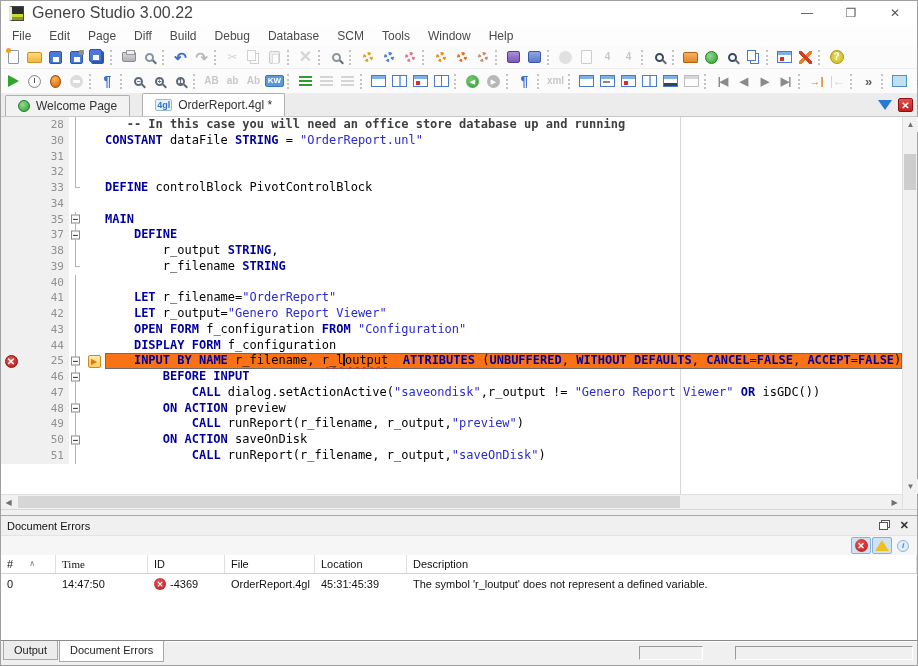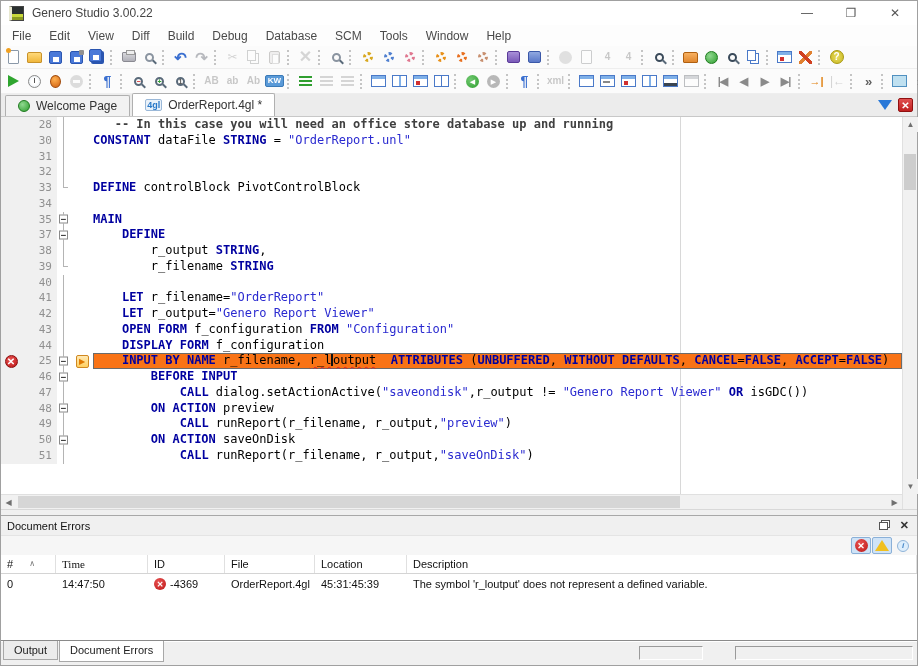--- a/index.html
+++ b/index.html
@@ -3,21 +3,21 @@
 <meta charset="utf-8">
 <style>
   * { margin:0; padding:0; box-sizing:border-box; }
   html,body { width:918px; height:666px; overflow:hidden; }
   body { font-family:"Liberation Sans", sans-serif; background:#fff; }
   .window { width:918px; height:666px; border:1px solid #a0a0a0; display:flex; flex-direction:column; background:#fff; }
 
   
   .titlebar { height:24px; background:#fff; display:flex; align-items:center; padding-left:8px; flex:none; }
   .app-icon { width:15px; height:15px; margin-right:8px; background:linear-gradient(#2a3030 0 55%, #c8d83a 55% 80%, #8a9a20 80%); border:1px solid #444; border-left:3px solid #e8e8d0; }
-  .title-text { font-size:12px; color:#444; flex:1; }
+  .title-text { font-size:16px; color:#444; flex:1; }
   .wctl { width:44px; height:24px; display:flex; align-items:center; justify-content:center; color:#555; font-size:12px; }
 
   
   .menubar { height:21px; background:#fdfdfd; display:flex; align-items:center; padding-left:2px; flex:none; }
   .menu-item { padding:2px 9px; font-size:12px; color:#4a4a4a; }
 
   
   .toolbar { background:#fbfbfb; display:flex; align-items:center; padding:0 2px; flex:none; border-bottom:1px solid #eee; }
   .tb1 { height:23px; } .tb2 { height:25px; }
   .grip { width:4px; height:15px; margin:0 4px 0 2px; border-left:2px dotted #c4c4c4; flex:none; }
@@ -74,34 +74,34 @@
   .t-gray { color:#a0a0a0; font-size:12px; }
   .t-gray-big { color:#a8a8a8; font-size:16px; font-weight:bold; }
   .t-case { color:#8a8a8a; font-size:10px; font-weight:bold; }
   .t-kw { color:#fff; background:#5a9ad8; font-size:8px; font-weight:bold; padding:1px 2px; border-radius:2px; border:1px solid #3a7ab8; }
   .t-para { color:#3a6fd0; font-size:14px; font-weight:bold; }
   .t-orange { color:#e08010; font-weight:bold; font-size:11px; }
   .t-dark { color:#606060; font-weight:bold; font-size:13px; }
 
   
   .tabbar { height:23px; background:#ececec; display:flex; align-items:flex-end; padding:0 4px; flex:none; border-bottom:1px solid #c8c8c8; }
-  .etab { display:flex; align-items:center; gap:6px; height:21px; padding:0 12px; font-size:12px; color:#333; background:#f2f2f2; border:1px solid #b0b0b0; border-bottom:none; border-radius:2px 2px 0 0; margin-right:2px; }
+  .etab { display:flex; align-items:center; gap:6px; height:21px; padding:0 12px; font-size:12px; color:#333; background:#f2f2f2; border:1px solid #b0b0b0; border-bottom:none; border-radius:2px 2px 0 0; margin-right:12px; }
   .etab.active { background:#fff; height:23px; }
   .fgl-badge { font-size:9px; font-weight:bold; color:#2878c8; background:#eaf2fa; border:1px solid #9ab8d8; border-radius:2px; padding:0 1px; }
   .tabbar-right { margin-left:auto; display:flex; align-items:center; gap:6px; padding-bottom:4px; }
   .tab-list-arrow { width:0; height:0; border-left:7px solid transparent; border-right:7px solid transparent; border-top:10px solid #2878d8; }
   .tab-close { width:15px; height:14px; background:linear-gradient(#e05050,#c02020); border:1px solid #901010; border-radius:2px; color:#fff; font-size:10px; font-weight:bold; display:flex; align-items:center; justify-content:center; }
 
   
   .editor { flex:1; display:flex; min-height:0; background:#fff; }
   .ed-main { flex:1; display:flex; flex-direction:column; min-width:0; }
   .lines { flex:1; position:relative; overflow:hidden; }
   .margin-guide { position:absolute; top:0; bottom:0; left:679px; border-left:1px solid #d8d8d8; }
   .cl { display:flex; height:15.75px; align-items:stretch; position:relative; }
-  .gut { width:56px; flex:none; background:#f0f0f0; display:flex; align-items:center; }
+  .gut { width:68px; flex:none; background:#f0f0f0; display:flex; align-items:center; }
   .m-ic { width:20px; flex:none; display:flex; align-items:center; justify-content:center; }
   .err-badge { width:13px; height:13px; border-radius:50%; background:radial-gradient(circle at 38% 32%, #e85050, #bc1818); color:#fff; font-size:10px; font-weight:bold; display:flex; align-items:center; justify-content:center; border:1px solid #8a0d0d; }
   .m-num { flex:1; text-align:right; padding-right:5px; color:#909090; font:11px/15.75px "DejaVu Sans Mono", monospace; }
   .m-fold { width:14px; flex:none; background:#fff; position:relative; }
   .f-line { position:absolute; left:6px; top:0; height:100%; border-left:1px solid #b4b4b4; }
   .f-end { position:absolute; left:6px; top:0; height:52%; width:5px; border-left:1px solid #b4b4b4; border-bottom:1px solid #b4b4b4; }
   .f-box { position:absolute; left:2px; top:50%; transform:translateY(-50%); width:9px; height:9px; background:#fff; border:1px solid #8a8a8a; color:#333; font:bold 9px/7px "DejaVu Sans Mono", monospace; text-align:center; }
   .m-mark { width:22px; flex:none; display:flex; align-items:center; justify-content:center; }
   .mark-box { width:13px; height:13px; border:1px solid #d08820; background:linear-gradient(#ffe9b4,#ffd060); color:#e07800; font-size:8px; display:flex; align-items:center; justify-content:center; border-radius:2px; }
   .code { flex:1; white-space:pre; font:12px/15.75px "DejaVu Sans Mono", monospace; color:#000; overflow:hidden; }
@@ -163,21 +163,21 @@
     <span class="app-icon"></span>
     <span class="title-text">Genero Studio 3.00.22</span>
     <span class="wctl">—</span>
     <span class="wctl">❐</span>
     <span class="wctl">✕</span>
   </div>
 
   <div class="menubar">
       <span class="menu-item">File</span>
       <span class="menu-item">Edit</span>
-      <span class="menu-item">View</span>
+      <span class="menu-item">Page</span>
       <span class="menu-item">Diff</span>
       <span class="menu-item">Build</span>
       <span class="menu-item">Debug</span>
       <span class="menu-item">Database</span>
       <span class="menu-item">SCM</span>
       <span class="menu-item">Tools</span>
       <span class="menu-item">Window</span>
       <span class="menu-item">Help</span>
     </div>
 

